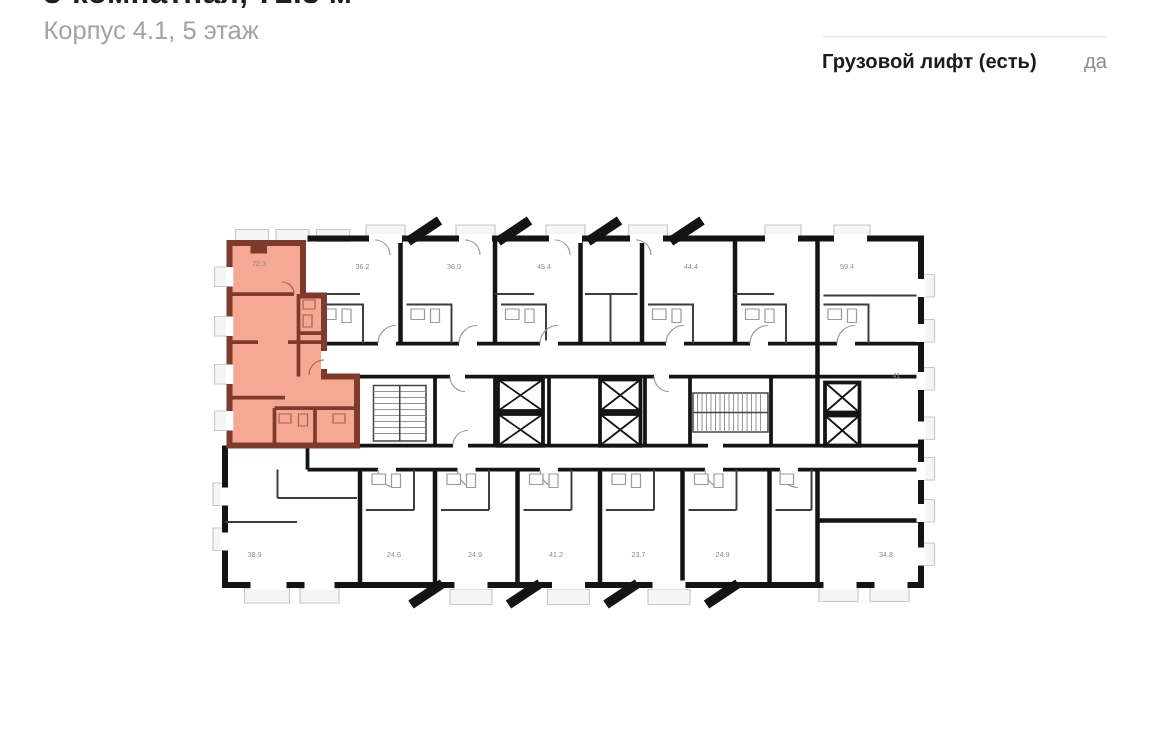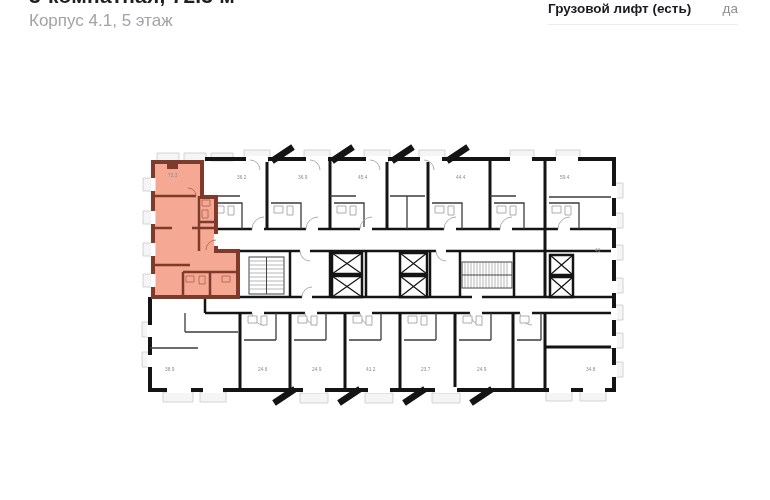--- a/index.html
+++ b/index.html
@@ -3,21 +3,21 @@
 <meta charset="utf-8">
 <style>
   html,body{margin:0;padding:0;background:#ffffff;}
   body{width:770px;height:500px;overflow:hidden;position:relative;
        font-family:"Liberation Sans", sans-serif;}
   .title-main{position:absolute;top:-16px;left:29px;font-size:21px;font-weight:bold;
               color:#1f1f22;letter-spacing:.2px;white-space:nowrap;}
   .title-sub{position:absolute;top:11px;left:29px;font-size:17px;color:#a2a2a8;white-space:nowrap;}
   .prop-row{position:absolute;top:1px;left:548px;width:190px;display:flex;
             justify-content:space-between;align-items:baseline;}
-  .prop-label{font-size:13.5px;font-weight:bold;color:#1b1b1f;}
+  .prop-label{font-size:13.5px;font-weight:bold;color:#1b1b1f;margin-top:32px;}
   .prop-value{font-size:13.5px;color:#8d8d93;text-align:right;}
   .prop-divider{position:absolute;top:24px;left:548px;width:190px;height:1px;background:#ececef;}
   .plan-wrap{position:absolute;left:0;top:0;width:770px;height:500px;}
   svg text{font-family:"Liberation Sans", sans-serif;}
 </style>
 </head>
 <body>
 
 <div class="title-main">3-комнатная, 72.3 м²</div>
 <div class="title-sub">Корпус 4.1, 5 этаж</div>

